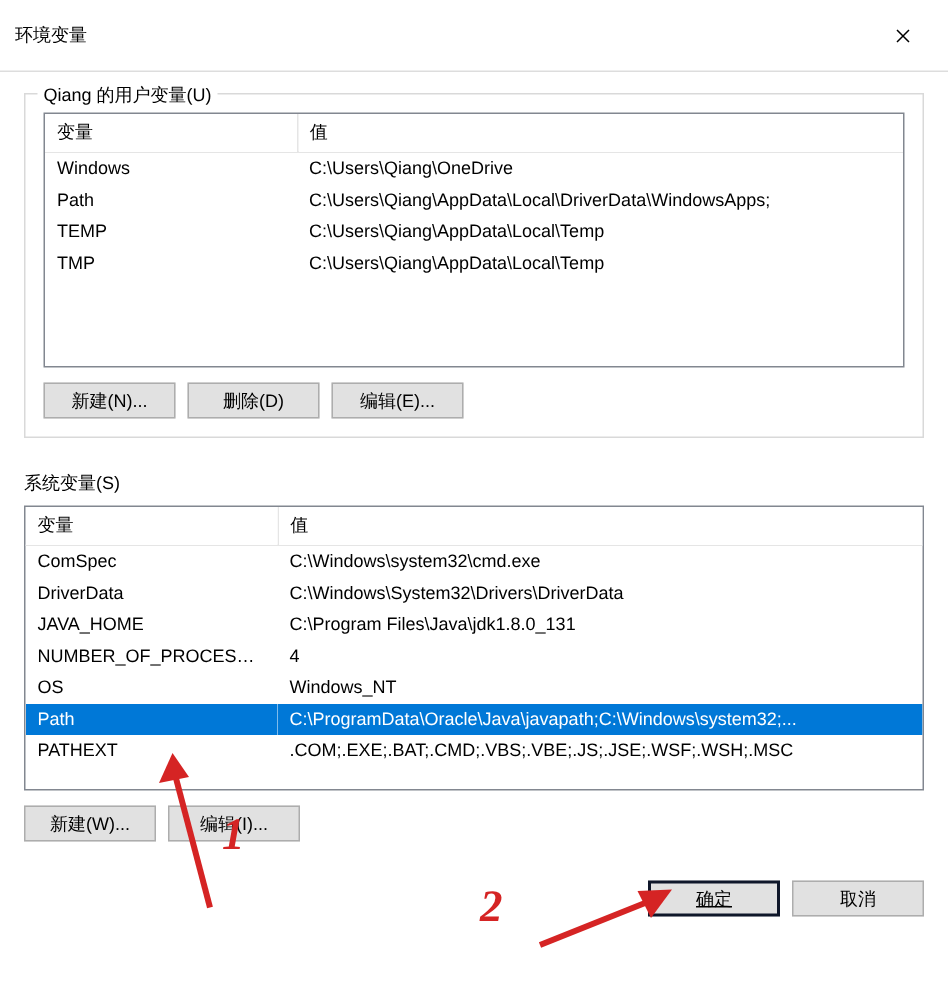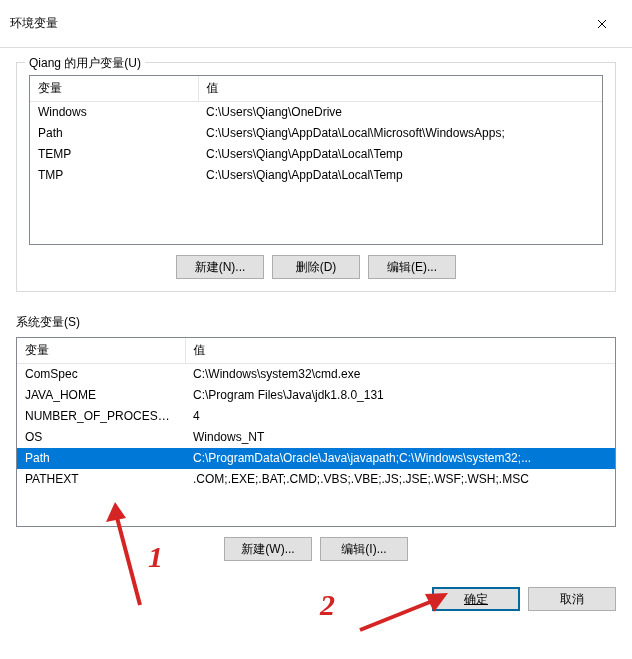--- a/index.html
+++ b/index.html
@@ -12,26 +12,26 @@
   .group-label { position: absolute; top: -8px; left: 8px; background: #fff; padding: 0 4px; font-size: 12px; }
   .table-wrap { border: 1px solid #828790; background: #fff; height: 170px; overflow-y: scroll; }
   .table-wrap2 { height: 190px; }
   table { width: 100%; border-collapse: collapse; table-layout: fixed; }
   th { text-align: left; font-weight: normal; padding: 4px 8px; border-bottom: 1px solid #e5e5e5; background: #fff; position: sticky; top: 0; border-right: 1px solid #e5e5e5; }
   th:last-child { border-right: none; }
   td { padding: 2px 8px; white-space: nowrap; overflow: hidden; text-overflow: ellipsis; }
   tr.row td { height: 21px; line-height: 17px; }
   tr.selected td { background: #0078d7; color: #fff; }
   col.c1 { width: 168px; }
-  .btn-row { display: flex; justify-content: center; gap: 8px; margin-top: 10px; }
+  .btn-row { display: flex; justify-content: flex-start; gap: 8px; margin-top: 10px; }
   button { min-width: 88px; height: 24px; border: 1px solid #adadad; background: #e1e1e1; padding: 0 12px; font-size: 12px; cursor: default; }
   .outer-label { margin-bottom: 6px; display: block; }
   .dlg-btns { display: flex; justify-content: flex-end; gap: 8px; padding-right: 16px; margin-top: 4px; }
   .dlg-btns button { min-width: 88px; height: 24px; }
-  button.default { border: 2px solid #0369a1; text-decoration: underline; }
+  button.default { border: 2px solid #0f172a; text-decoration: underline; }
   
   .anno { position: absolute; pointer-events: none; }
   .anno svg { position: absolute; }
   .anno-num { position: absolute; color: #d52424; font-family: 'Segoe Script','Comic Sans MS',cursive; font-size: 30px; font-weight: bold; font-style: italic; }
   
   ::-webkit-scrollbar { width: 17px; }
   ::-webkit-scrollbar-track { background: #f0f0f0; }
   ::-webkit-scrollbar-thumb { background: #cdcdcd; }
 </style>
 </head>
@@ -63,21 +63,21 @@
           <th>值</th>
         </tr>
           </thead>
         <tbody id="user-tbody">
             <tr class="row">
               <td>Windows</td>
               <td>C:\Users\Qiang\OneDrive</td>
             </tr>
             <tr class="row">
               <td>Path</td>
-              <td>C:\Users\Qiang\AppData\Local\Microsoft\WindowsApps;</td>
+              <td>C:\Users\Qiang\AppData\Local\DriverData\WindowsApps;</td>
             </tr>
             <tr class="row">
               <td>TEMP</td>
               <td>C:\Users\Qiang\AppData\Local\Temp</td>
             </tr>
             <tr class="row">
               <td>TMP</td>
               <td>C:\Users\Qiang\AppData\Local\Temp</td>
             </tr>
           </tbody>
@@ -103,20 +103,24 @@
         <thead>
             <tr>
           <th>变量</th>
           <th>值</th>
         </tr>
           </thead>
         <tbody id="sys-tbody">
             <tr class="row">
               <td>ComSpec</td>
               <td>C:\Windows\system32\cmd.exe</td>
+            </tr>
+            <tr class="row">
+              <td>DriverData</td>
+              <td>C:\Windows\System32\Drivers\DriverData</td>
             </tr>
             <tr class="row">
               <td>JAVA_HOME</td>
               <td>C:\Program Files\Java\jdk1.8.0_131</td>
             </tr>
             <tr class="row">
               <td>NUMBER_OF_PROCESSORS</td>
               <td>4</td>
             </tr>
             <tr class="row">

